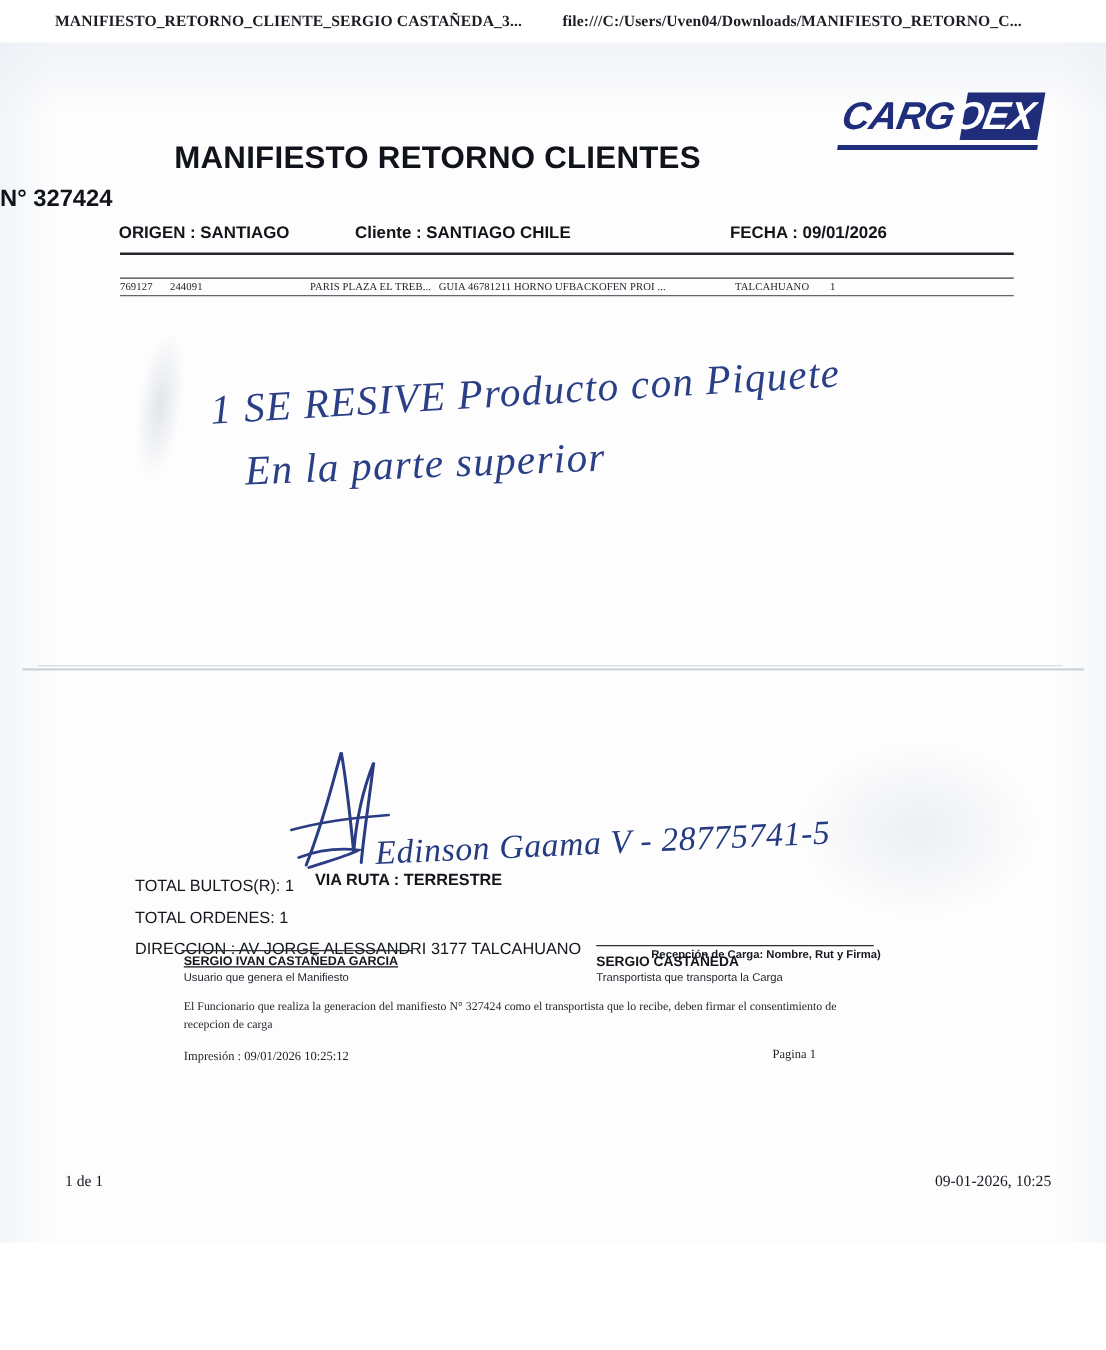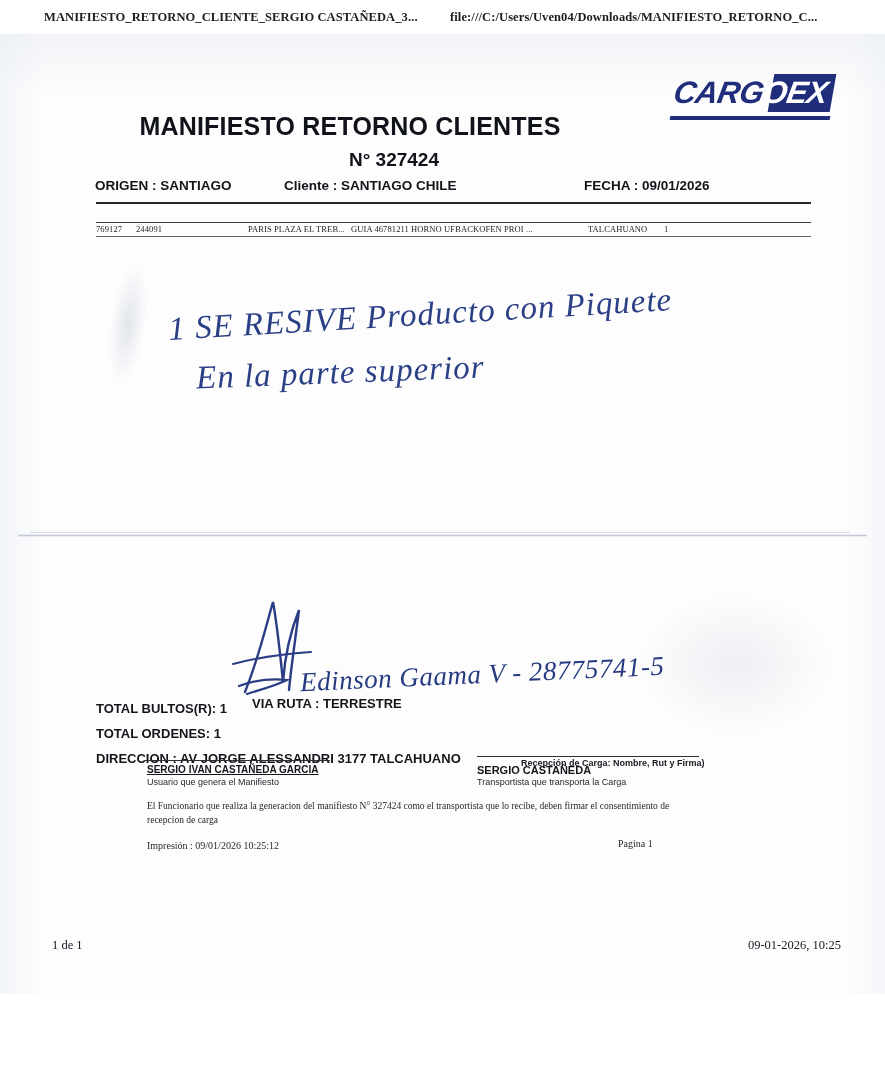--- a/index.html
+++ b/index.html
@@ -142,26 +142,25 @@
     font-family: "Liberation Sans", sans-serif;
     font-weight: bold;
     font-size: 25px;
     letter-spacing: 0.2px;
     color: #101319;
   }
   .doc-number {
     position: absolute;
     left: 0; top: 115px;
     width: 700px;
-    text-align: center;
+    text-align: left;
     font-family: "Liberation Sans", sans-serif;
     font-weight: bold;
     font-size: 19px;
     color: #101319;
-    padding-left: 44px;
   }
 
   
   .meta-row {
     position: absolute;
     left: 95px;
     top: 144px;
     width: 700px;
     height: 20px;
     font-family: "Liberation Sans", sans-serif;
@@ -264,24 +263,24 @@
     left: 225px;
     top: 560px;
     width: 110px;
     height: 110px;
     color: #2a3c84;
   }
 
   
   .totals {
     position: absolute;
-    left: 96px;
+    left: 108px;
     top: 662px;
     font-family: "Liberation Sans", sans-serif;
-    font-weight: bold;
+    font-weight: normal;
     font-size: 13px;
     color: #12151a;
     line-height: 25px;
   }
   .via-ruta {
     position: absolute;
     left: 252px;
     top: 662px;
     font-family: "Liberation Sans", sans-serif;
     font-weight: bold;

